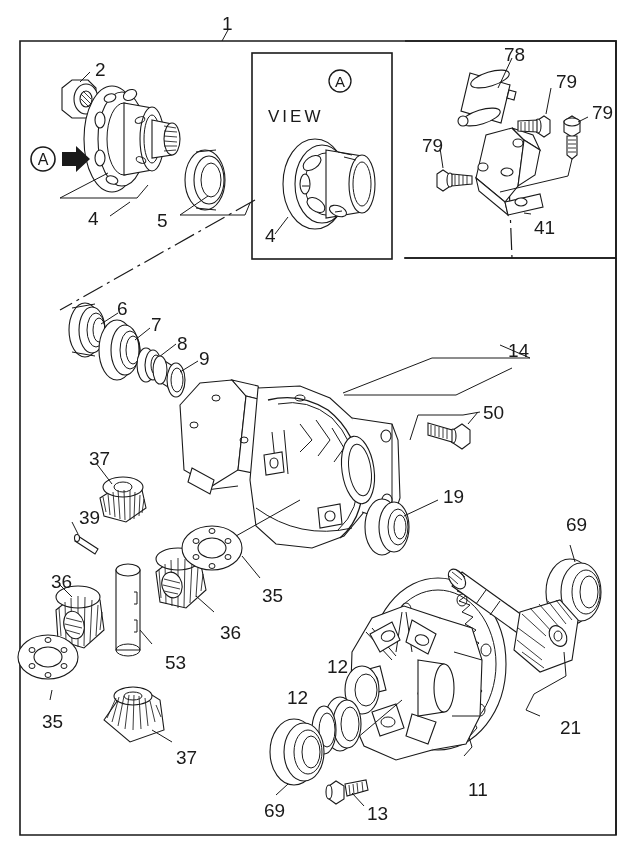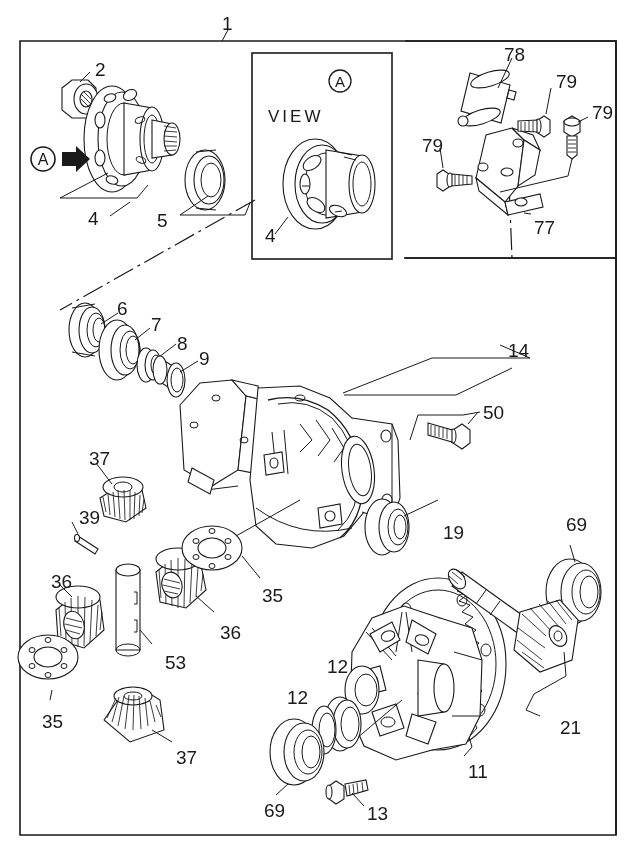--- a/index.html
+++ b/index.html
@@ -434,41 +434,41 @@
 
 <span class="lbl" style="left:222px;top:14px;">1</span>
 <span class="lbl" style="left:95px;top:60px;">2</span>
 <span class="lbl" style="left:88px;top:209px;">4</span>
 <span class="lbl" style="left:157px;top:211px;">5</span>
 <span class="lbl" style="left:265px;top:226px;">4</span>
 <span class="lbl" style="left:504px;top:45px;">78</span>
 <span class="lbl" style="left:556px;top:72px;">79</span>
 <span class="lbl" style="left:592px;top:103px;">79</span>
 <span class="lbl" style="left:422px;top:136px;">79</span>
-<span class="lbl" style="left:534px;top:218px;">77</span>
+<span class="lbl" style="left:534px;top:218px;">41</span>
 <span class="lbl" style="left:117px;top:299px;">6</span>
 <span class="lbl" style="left:151px;top:315px;">7</span>
 <span class="lbl" style="left:177px;top:334px;">8</span>
 <span class="lbl" style="left:199px;top:349px;">9</span>
 <span class="lbl" style="left:508px;top:341px;">14</span>
 <span class="lbl" style="left:483px;top:403px;">50</span>
-<span class="lbl" style="left:443px;top:487px;margin-top:36px;">19</span>
+<span class="lbl" style="left:443px;top:487px;">19</span>
 <span class="lbl" style="left:89px;top:449px;">37</span>
 <span class="lbl" style="left:79px;top:508px;text-align:right;">39</span>
 <span class="lbl" style="left:51px;top:572px;">36</span>
 <span class="lbl" style="left:262px;top:586px;">35</span>
 <span class="lbl" style="left:220px;top:623px;">36</span>
 <span class="lbl" style="left:165px;top:653px;">53</span>
 <span class="lbl" style="left:42px;top:712px;">35</span>
 <span class="lbl" style="left:176px;top:748px;">37</span>
 <span class="lbl" style="left:566px;top:515px;">69</span>
 <span class="lbl" style="left:560px;top:718px;">21</span>
 <span class="lbl" style="left:327px;top:657px;">12</span>
 <span class="lbl" style="left:287px;top:688px;">12</span>
-<span class="lbl" style="left:468px;top:762px;">11</span>
+<span class="lbl" style="left:468px;top:780px;">11</span>
 <span class="lbl" style="left:264px;top:801px;">69</span>
 <span class="lbl" style="left:367px;top:772px;margin-top:32px;">13</span>
 
 <span class="viewlbl" style="left:268px;top:70px;">VIEW</span>
 <svg width="26" height="26" style="left:327px;top:68px;position:absolute;">
   <circle cx="13" cy="13" r="11" fill="none" stroke="#1a1a1a" stroke-width="1.3"></circle>
   <text x="13" y="19" text-anchor="middle" font-size="15" font-family="Liberation Sans, sans-serif" fill="#1a1a1a">A</text>
 </svg>
 
 <svg width="70" height="34" style="left:28px;top:142px;position:absolute;">

